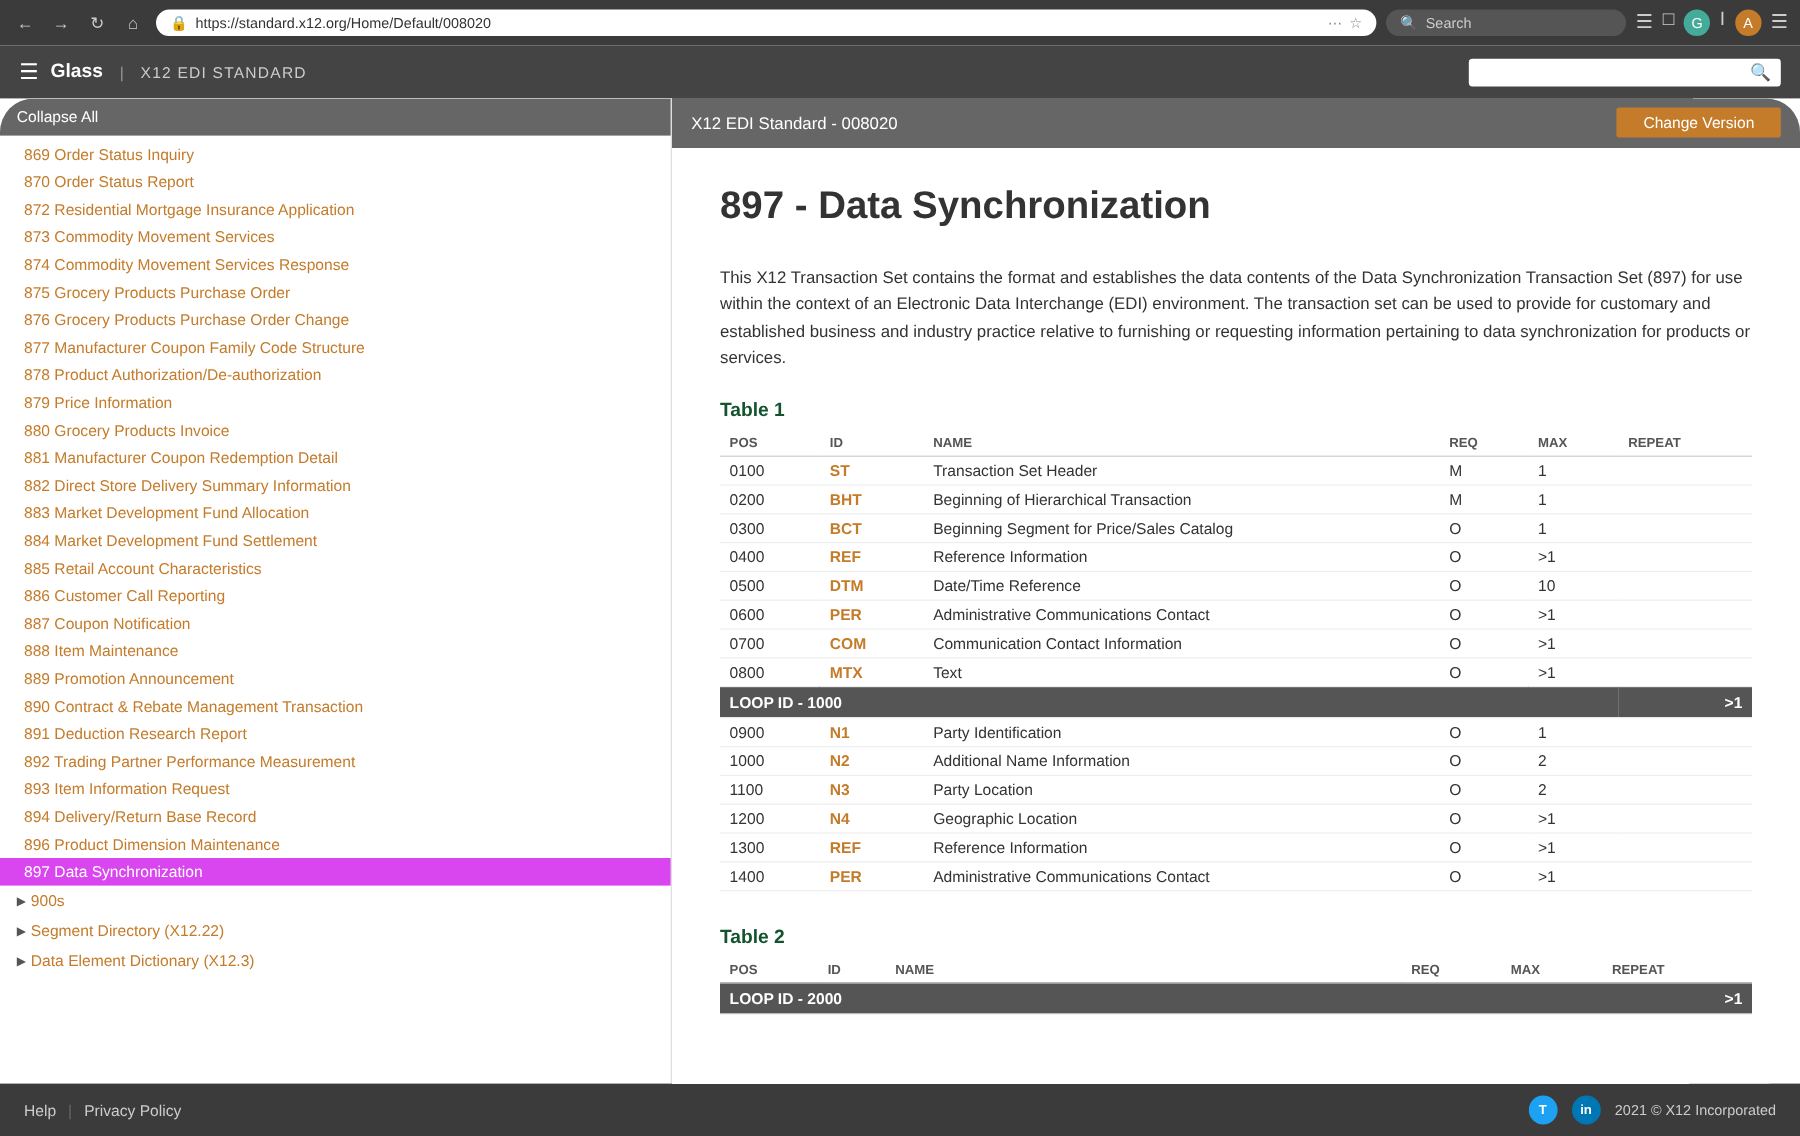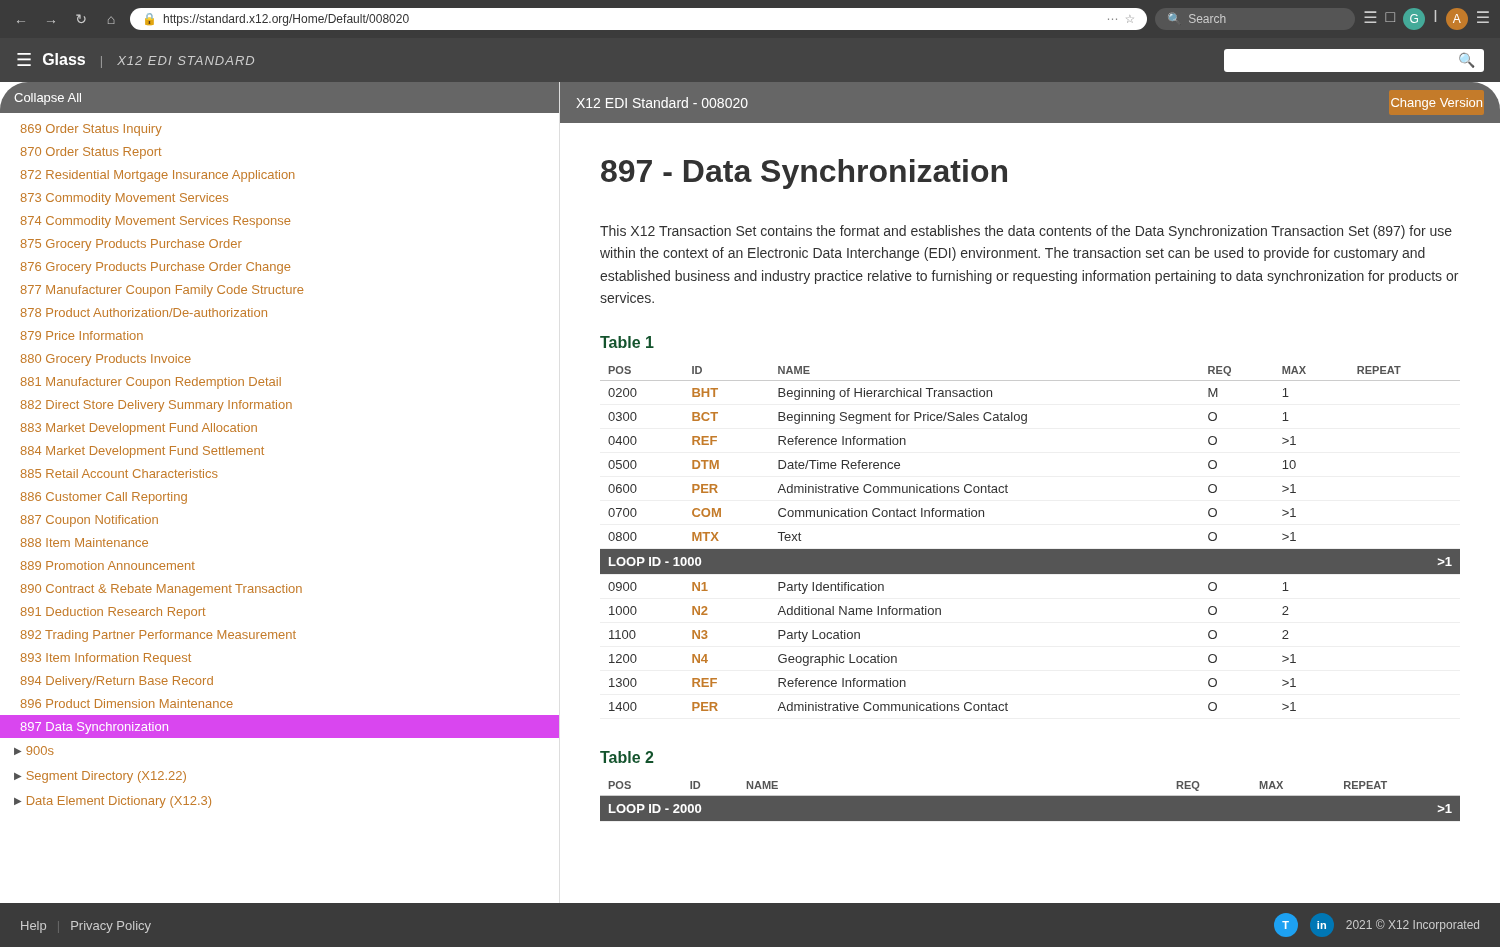--- a/index.html
+++ b/index.html
@@ -39,21 +39,21 @@
       justify-content: space-between;
       height: 44px;
       flex-shrink: 0;
     }
     .app-header-left {
       display: flex; align-items: center; gap: 10px; color: #fff;
     }
     .hamburger { font-size: 18px; cursor: pointer; }
     .app-title-glass { font-weight: bold; font-size: 16px; color: #fff; }
     .app-title-sep { color: #999; margin: 0 4px; }
-    .app-title-edi { font-size: 13px; color: #ccc; letter-spacing: 1px; font-style: italic; }
+    .app-title-edi { font-size: 13px; color: #ccc; letter-spacing: 1px; }
     .app-search-bar {
       background: #fff; border: none; border-radius: 3px;
       padding: 4px 30px 4px 8px; font-size: 13px; width: 260px;
       position: relative;
     }
     .app-search-container { position: relative; display: flex; align-items: center; }
     .app-search-icon {
       position: absolute; right: 8px; color: #666; font-size: 14px;
     }
 
@@ -118,21 +118,21 @@
       display: flex;
       align-items: center;
       justify-content: space-between;
       position: sticky;
       top: 0;
       z-index: 10;
     }
     .content-header-title { font-size: 14px; font-weight: normal; }
     .change-version-btn {
       background: #c47b2a; color: #fff; border: none;
-      padding: 5px 1px; font-size: 13px; cursor: pointer; border-radius: 2px;
+      padding: 5px 22px; font-size: 13px; cursor: pointer; border-radius: 2px;
     }
     .content-body { padding: 30px 40px; }
 
     .doc-title { font-size: 32px; font-weight: bold; color: #333; margin-bottom: 20px; }
 
     .doc-description { font-size: 14px; color: #333; line-height: 1.6; margin-bottom: 24px; clear: both; }
 
     .table-section { margin-bottom: 30px; }
     .table-title { font-size: 16px; font-weight: bold; color: #14532d; margin-bottom: 8px; }
     .edi-table { width: 100%; border-collapse: collapse; font-size: 13px; }
@@ -276,20 +276,28 @@
             <tr>
               <th>POS</th>
               <th>ID</th>
               <th style="width:50%">NAME</th>
               <th>REQ</th>
               <th>MAX</th>
               <th>REPEAT</th>
             </tr>
           </thead>
           <tbody id="table1-body">
+          <tr>
+    <td>0100</td>
+    <td class="id-cell">ST</td>
+    <td>Transaction Set Header</td>
+    <td class="req-cell">M</td>
+    <td class="max-cell">1</td>
+    <td></td>
+  </tr>
               <tr>
     <td>0200</td>
     <td class="id-cell">BHT</td>
     <td>Beginning of Hierarchical Transaction</td>
     <td class="req-cell">M</td>
     <td class="max-cell">1</td>
     <td></td>
   </tr>
               <tr>
     <td>0300</td>

